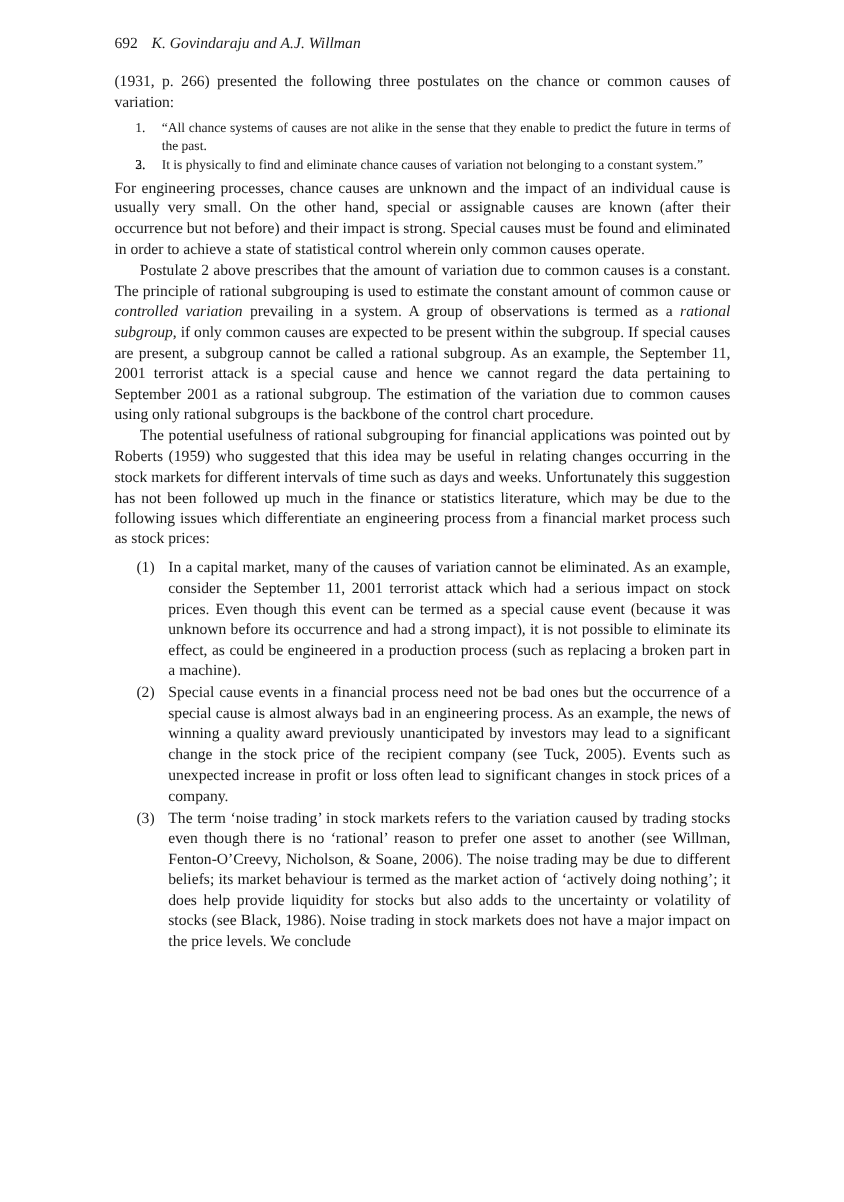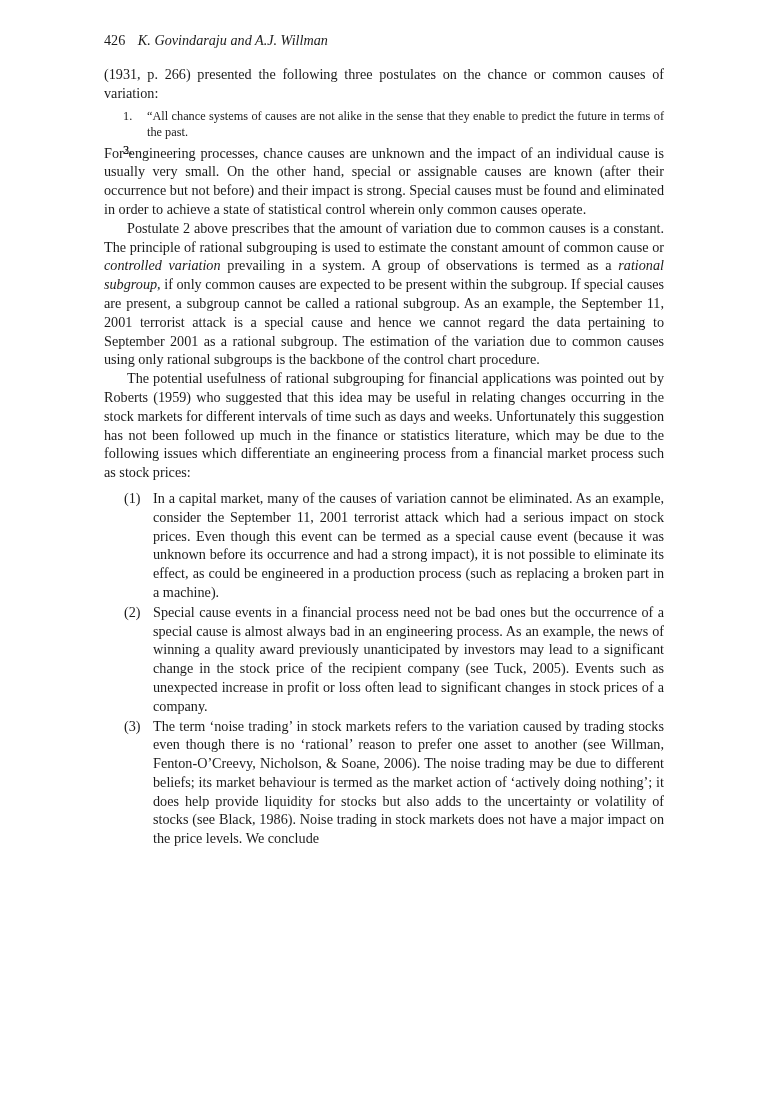--- a/index.html
+++ b/index.html
@@ -33,37 +33,38 @@
     font-size: 14.2px; line-height: 18.8px; text-align: justify; margin-bottom: 1px;
   }
   .issue-list li .num { position: absolute; left: -29px; top: 0; }
   em { font-style: italic; }
 </style>
 </head>
 <body>
 
 <div class="page">
   <div class="running-head">
-    <span class="pnum">426</span>
+    <span class="pnum">692</span>
     <span class="authors">K. Govindaraju and A.J. Willman</span>
   </div>
 
   <div class="body-top">
     <p class="para">(1931, p. 266) presented the following three postulates on the chance or common causes of variation:</p>
 
     <ol class="quote-list">
       <li>
         <span class="num">1.</span>
         <span>“All chance systems of causes are not alike in the sense that they enable to predict the future in terms of the past.</span>
       </li>
       <li>
         <span class="num">2.</span>
       </li>
       <li>
         <span class="num">3.</span>
+        <span>It is physically to find and eliminate chance causes of variation not belonging to a constant system.”</span>
       </li>
     </ol>
 
     <p class="para">For engineering processes, chance causes are unknown and the impact of an individual cause is usually very small. On the other hand, special or assignable causes are known (after their occurrence but not before) and their impact is strong. Special causes must be found and eliminated in order to achieve a state of statistical control wherein only common causes operate.</p>
 
     <p class="para indent"><span>Postulate 2 above prescribes that the amount of variation due to common causes is a constant. The principle of rational subgrouping is used to estimate the constant amount of common cause or </span><em>controlled variation</em><span> prevailing in a system. A group of observations is termed as a </span><em>rational subgroup</em><span>, if only common causes are expected to be present within the subgroup. If special causes are present, a subgroup cannot be called a rational subgroup. As an example, the September 11, 2001 terrorist attack is a special cause and hence we cannot regard the data pertaining to September 2001 as a rational subgroup. The estimation of the variation due to common causes using only rational subgroups is the backbone of the control chart procedure.</span></p>
 
     <p class="para indent">The potential usefulness of rational subgrouping for financial applications was pointed out by Roberts (1959) who suggested that this idea may be useful in relating changes occurring in the stock markets for different intervals of time such as days and weeks. Unfortunately this suggestion has not been followed up much in the finance or statistics literature, which may be due to the following issues which differentiate an engineering process from a financial market process such as stock prices:</p>
 
     <ol class="issue-list">

